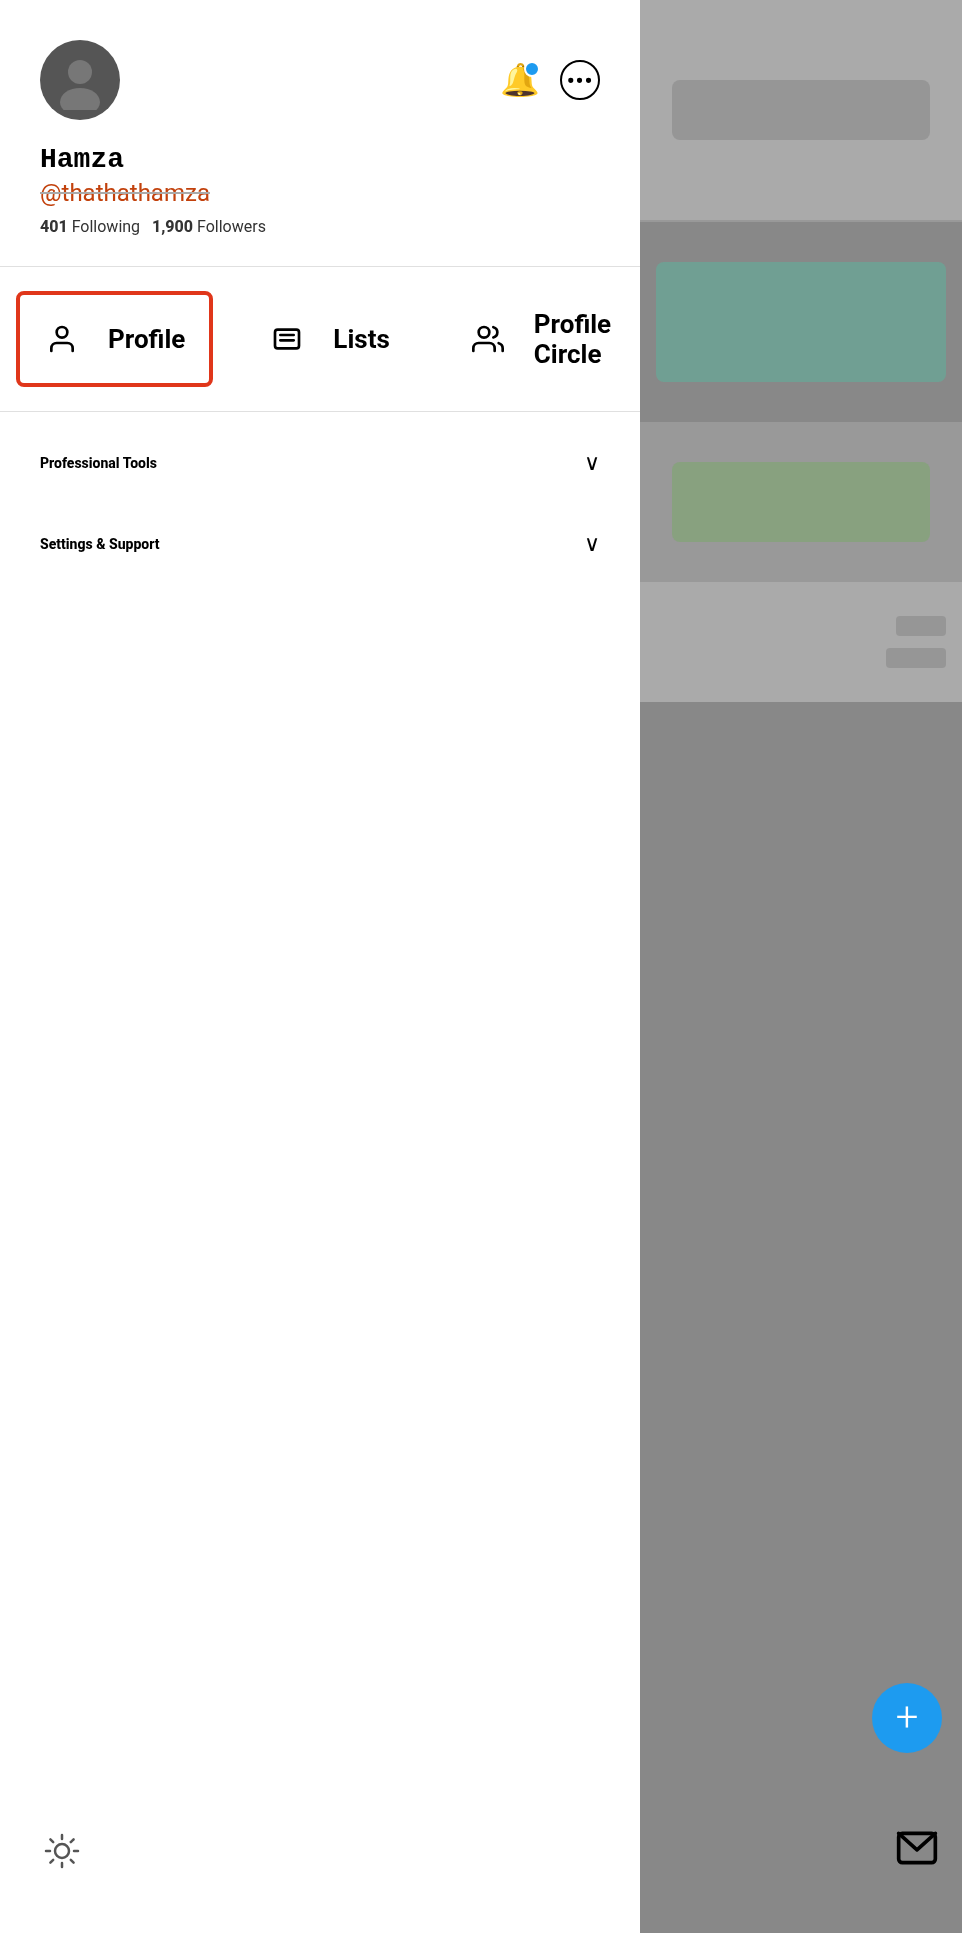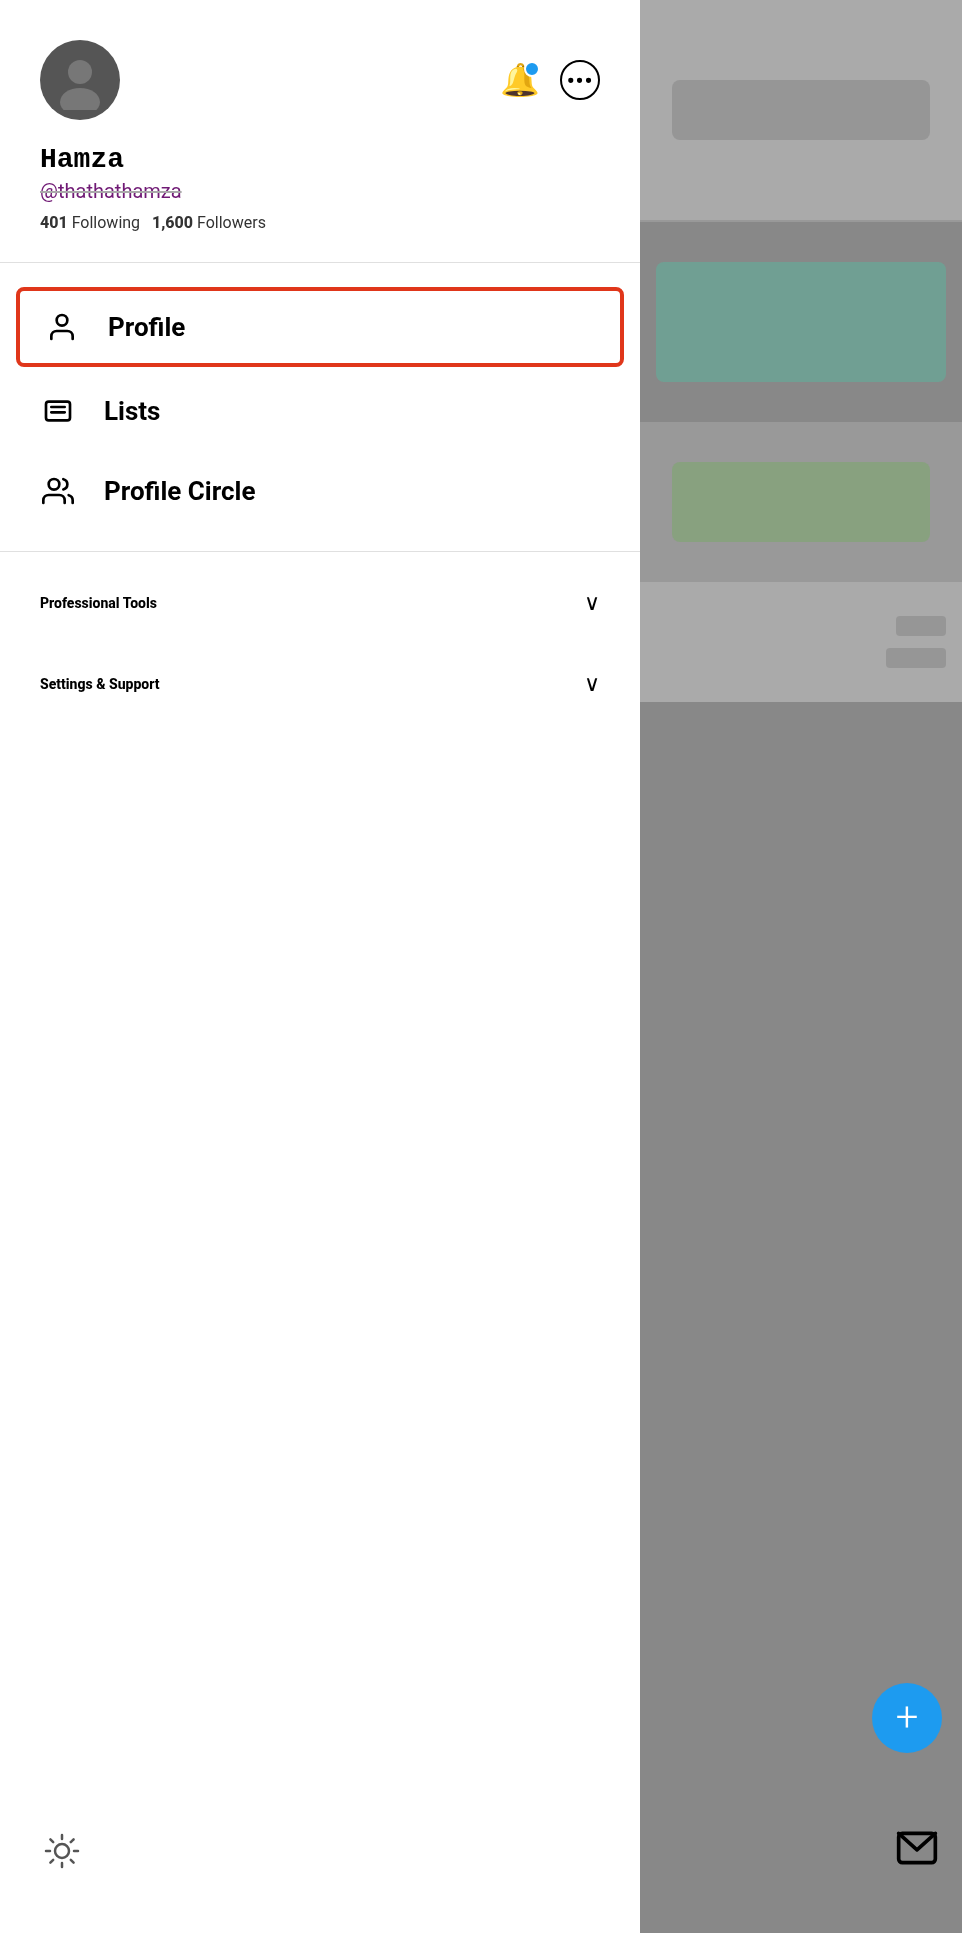--- a/index.html
+++ b/index.html
@@ -111,22 +111,22 @@
 
     .user-name {
       font-size: 28px;
       font-weight: 800;
       color: #000;
       margin-bottom: 4px;
       font-family: Liberation Mono, monospace;
     }
 
     .user-handle {
-      font-size: 20px;
-      color: #701a75;
+      font-size: 24px;
+      color: #c2410c;
       margin-bottom: 10px;
       text-decoration: line-through;
       text-decoration-color: #aaa;
     }
 
     .user-stats {
       font-size: 16px;
       color: #333;
     }
 
@@ -137,21 +137,21 @@
 
     .divider {
       height: 1px;
       background: #e0e0e0;
       margin: 10px 0;
     }
 
     
     .menu {
       display: flex;
-      flex-direction: column;
+      flex-direction: row;
       padding: 10px 0;
     }
 
     .menu-item {
       display: flex;
       align-items: center;
       padding: 22px 40px;
       cursor: pointer;
       gap: 28px;
       position: relative;
@@ -285,21 +285,21 @@
         <div class="more-icon">
           <span>•••</span>
         </div>
       </div>
     </div>
 
     <div class="user-name">Hamza</div>
     <div class="user-handle">@thathathamza</div>
     <div class="user-stats">
       <span><strong>401</strong> Following &nbsp;</span>
-      <span><strong>1,600</strong> Followers</span>
+      <span><strong>1,900</strong> Followers</span>
     </div>
   </div>
 
   <div class="divider"></div>
 
   <div class="menu">
 
     <div class="menu-item active">
       <div class="menu-icon">
         <svg class="icon-svg" viewBox="0 0 24 24" fill="none" stroke="#000" stroke-width="2" stroke-linecap="round" stroke-linejoin="round">

